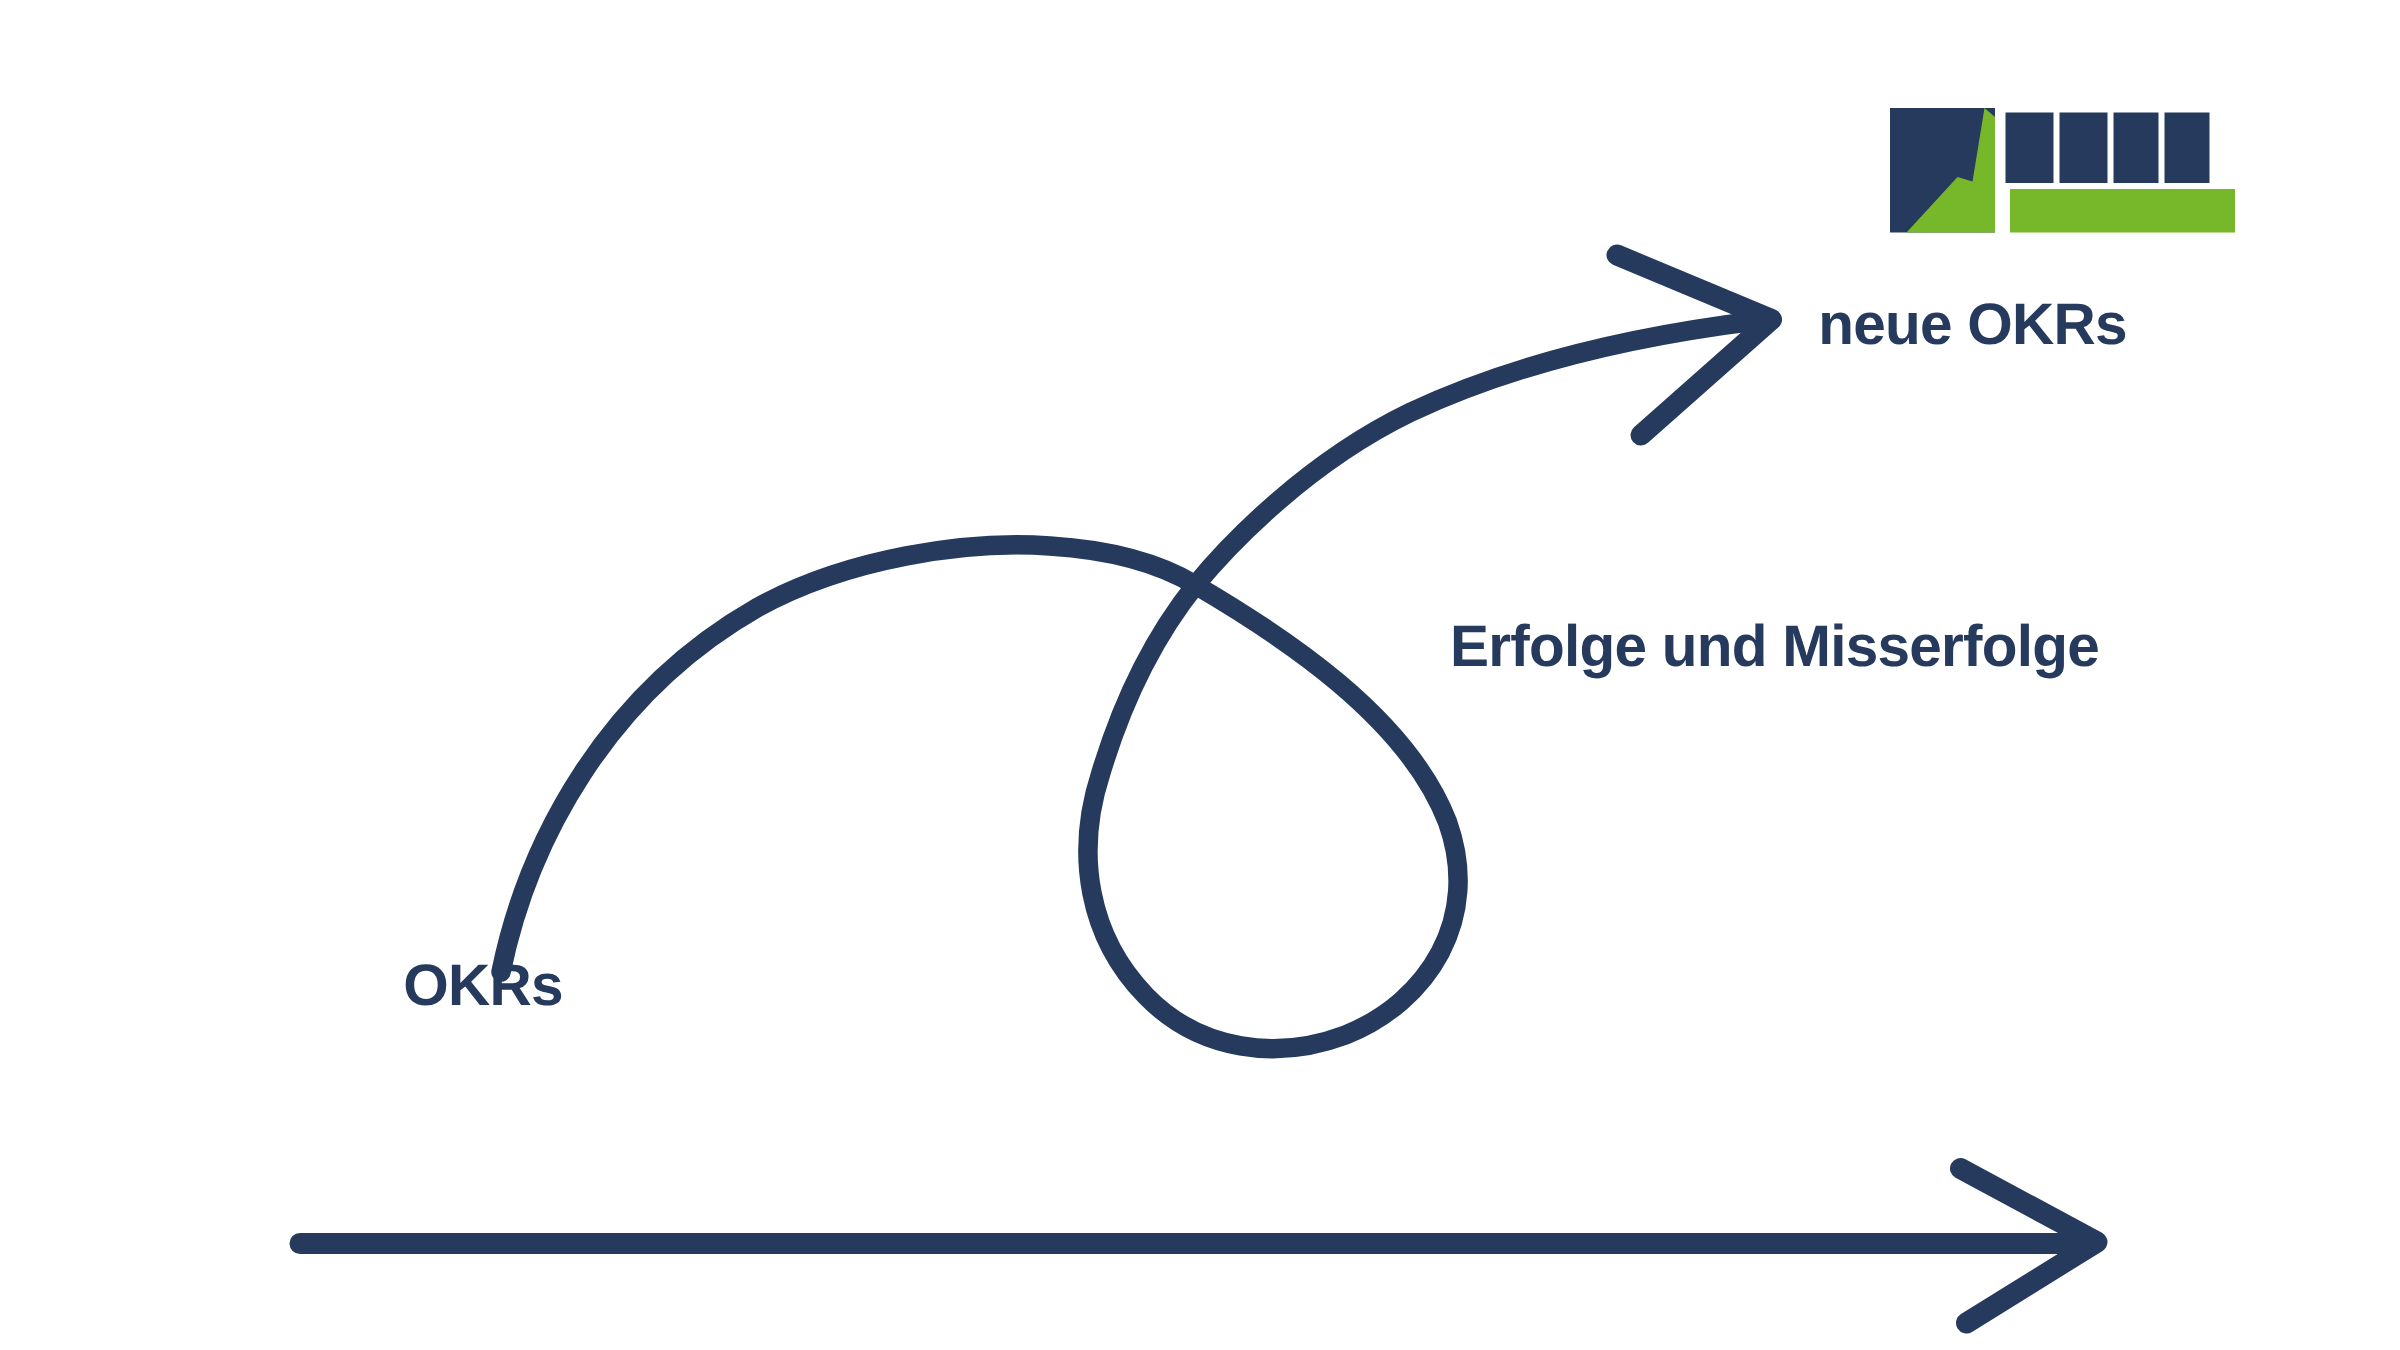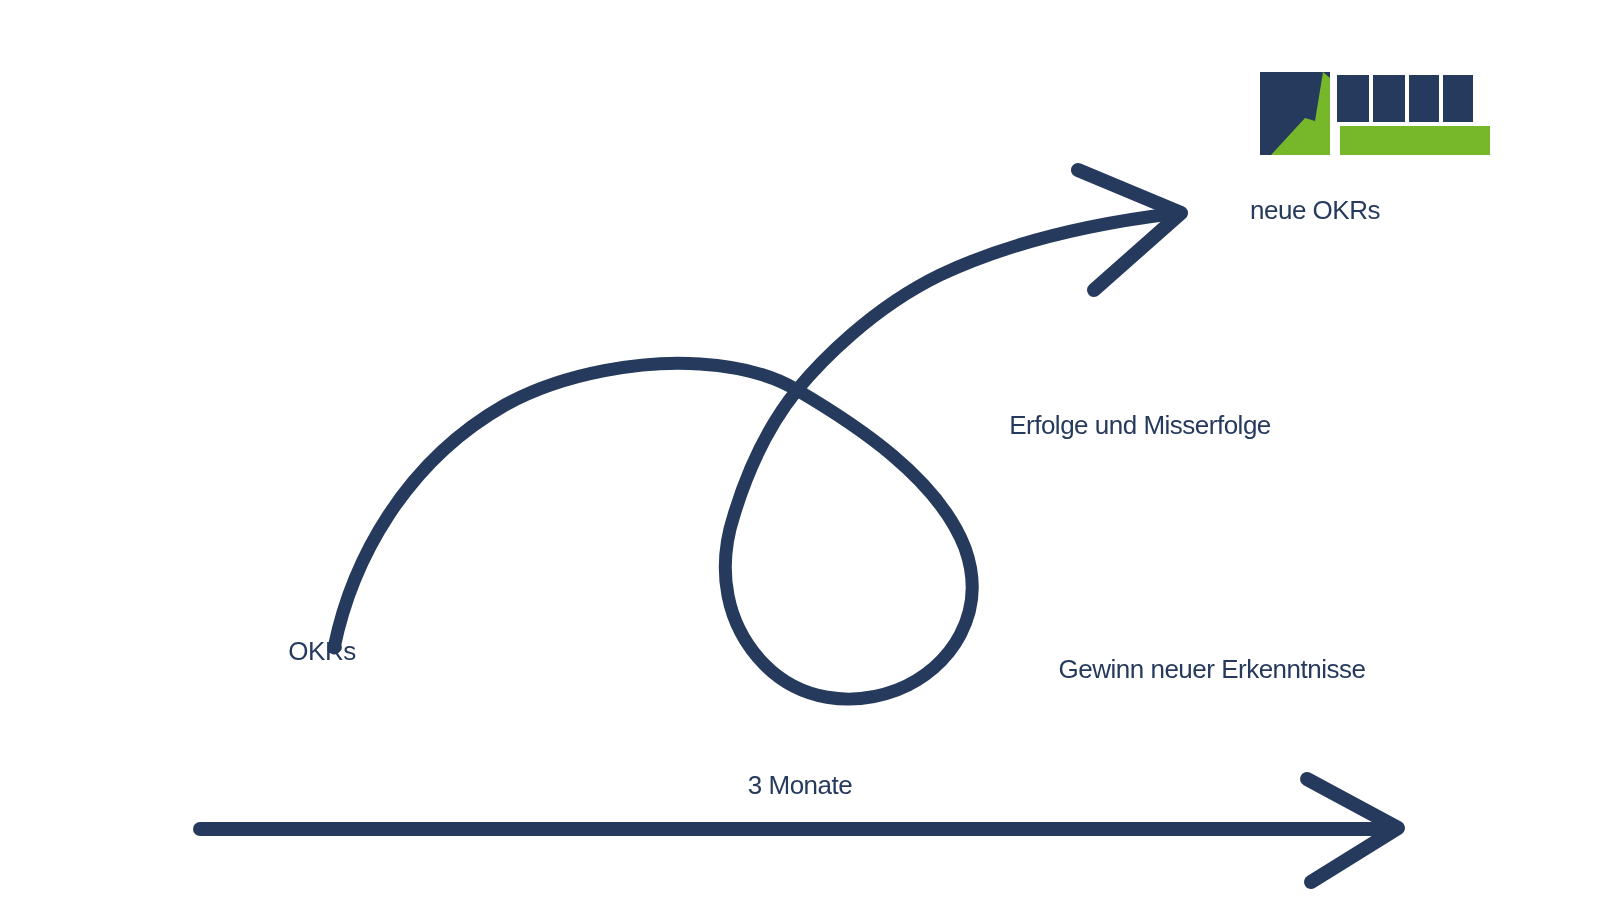--- a/index.html
+++ b/index.html
@@ -17,22 +17,22 @@
     left: 0; top: 0;
     width: 1600px; height: 900px;
   }
   .stroke-navy { stroke: var(--navy); fill: none; }
   .fill-navy  { fill: var(--navy); }
   .fill-green { fill: var(--green); }
   .label {
     position: absolute;
     transform: translateX(-50%);
     color: var(--navy);
-    font-weight: 400;
-    font-size: 26px;
+    font-weight: 700;
+    font-size: 39px;
     letter-spacing: -0.5px;
     white-space: nowrap;
     line-height: 1;
   }
 </style>
 </head>
 <body>
 
 <div class="stage">
 
@@ -67,21 +67,19 @@
       <rect class="fill-navy" x="154" y="7" width="30" height="47"></rect>
       <rect class="fill-navy" x="188" y="7" width="30" height="47"></rect>
 
       <rect class="fill-green" x="85" y="58" width="150" height="29"></rect>
     </g>
   </svg>
 
   <div class="label" style="left:322px;  top:638px;">OKRs</div>
 
 
-  <div class="label" style="left:1140px; top:412px;">Erfolge und Misserfolge</div>
+  <div class="label" style="left:1183px; top:412px;">Erfolge und Misserfolge</div>
 
-  <div class="label" style="left:1212px; top:656px;">Gewinn neuer Erkenntnisse</div>
 
   <div class="label" style="left:1315px; top:197px;">neue OKRs</div>
 
-  <div class="label" style="left:800px;  top:772px;">3 Monate</div>
 
 </div>
 
 </body></html>

